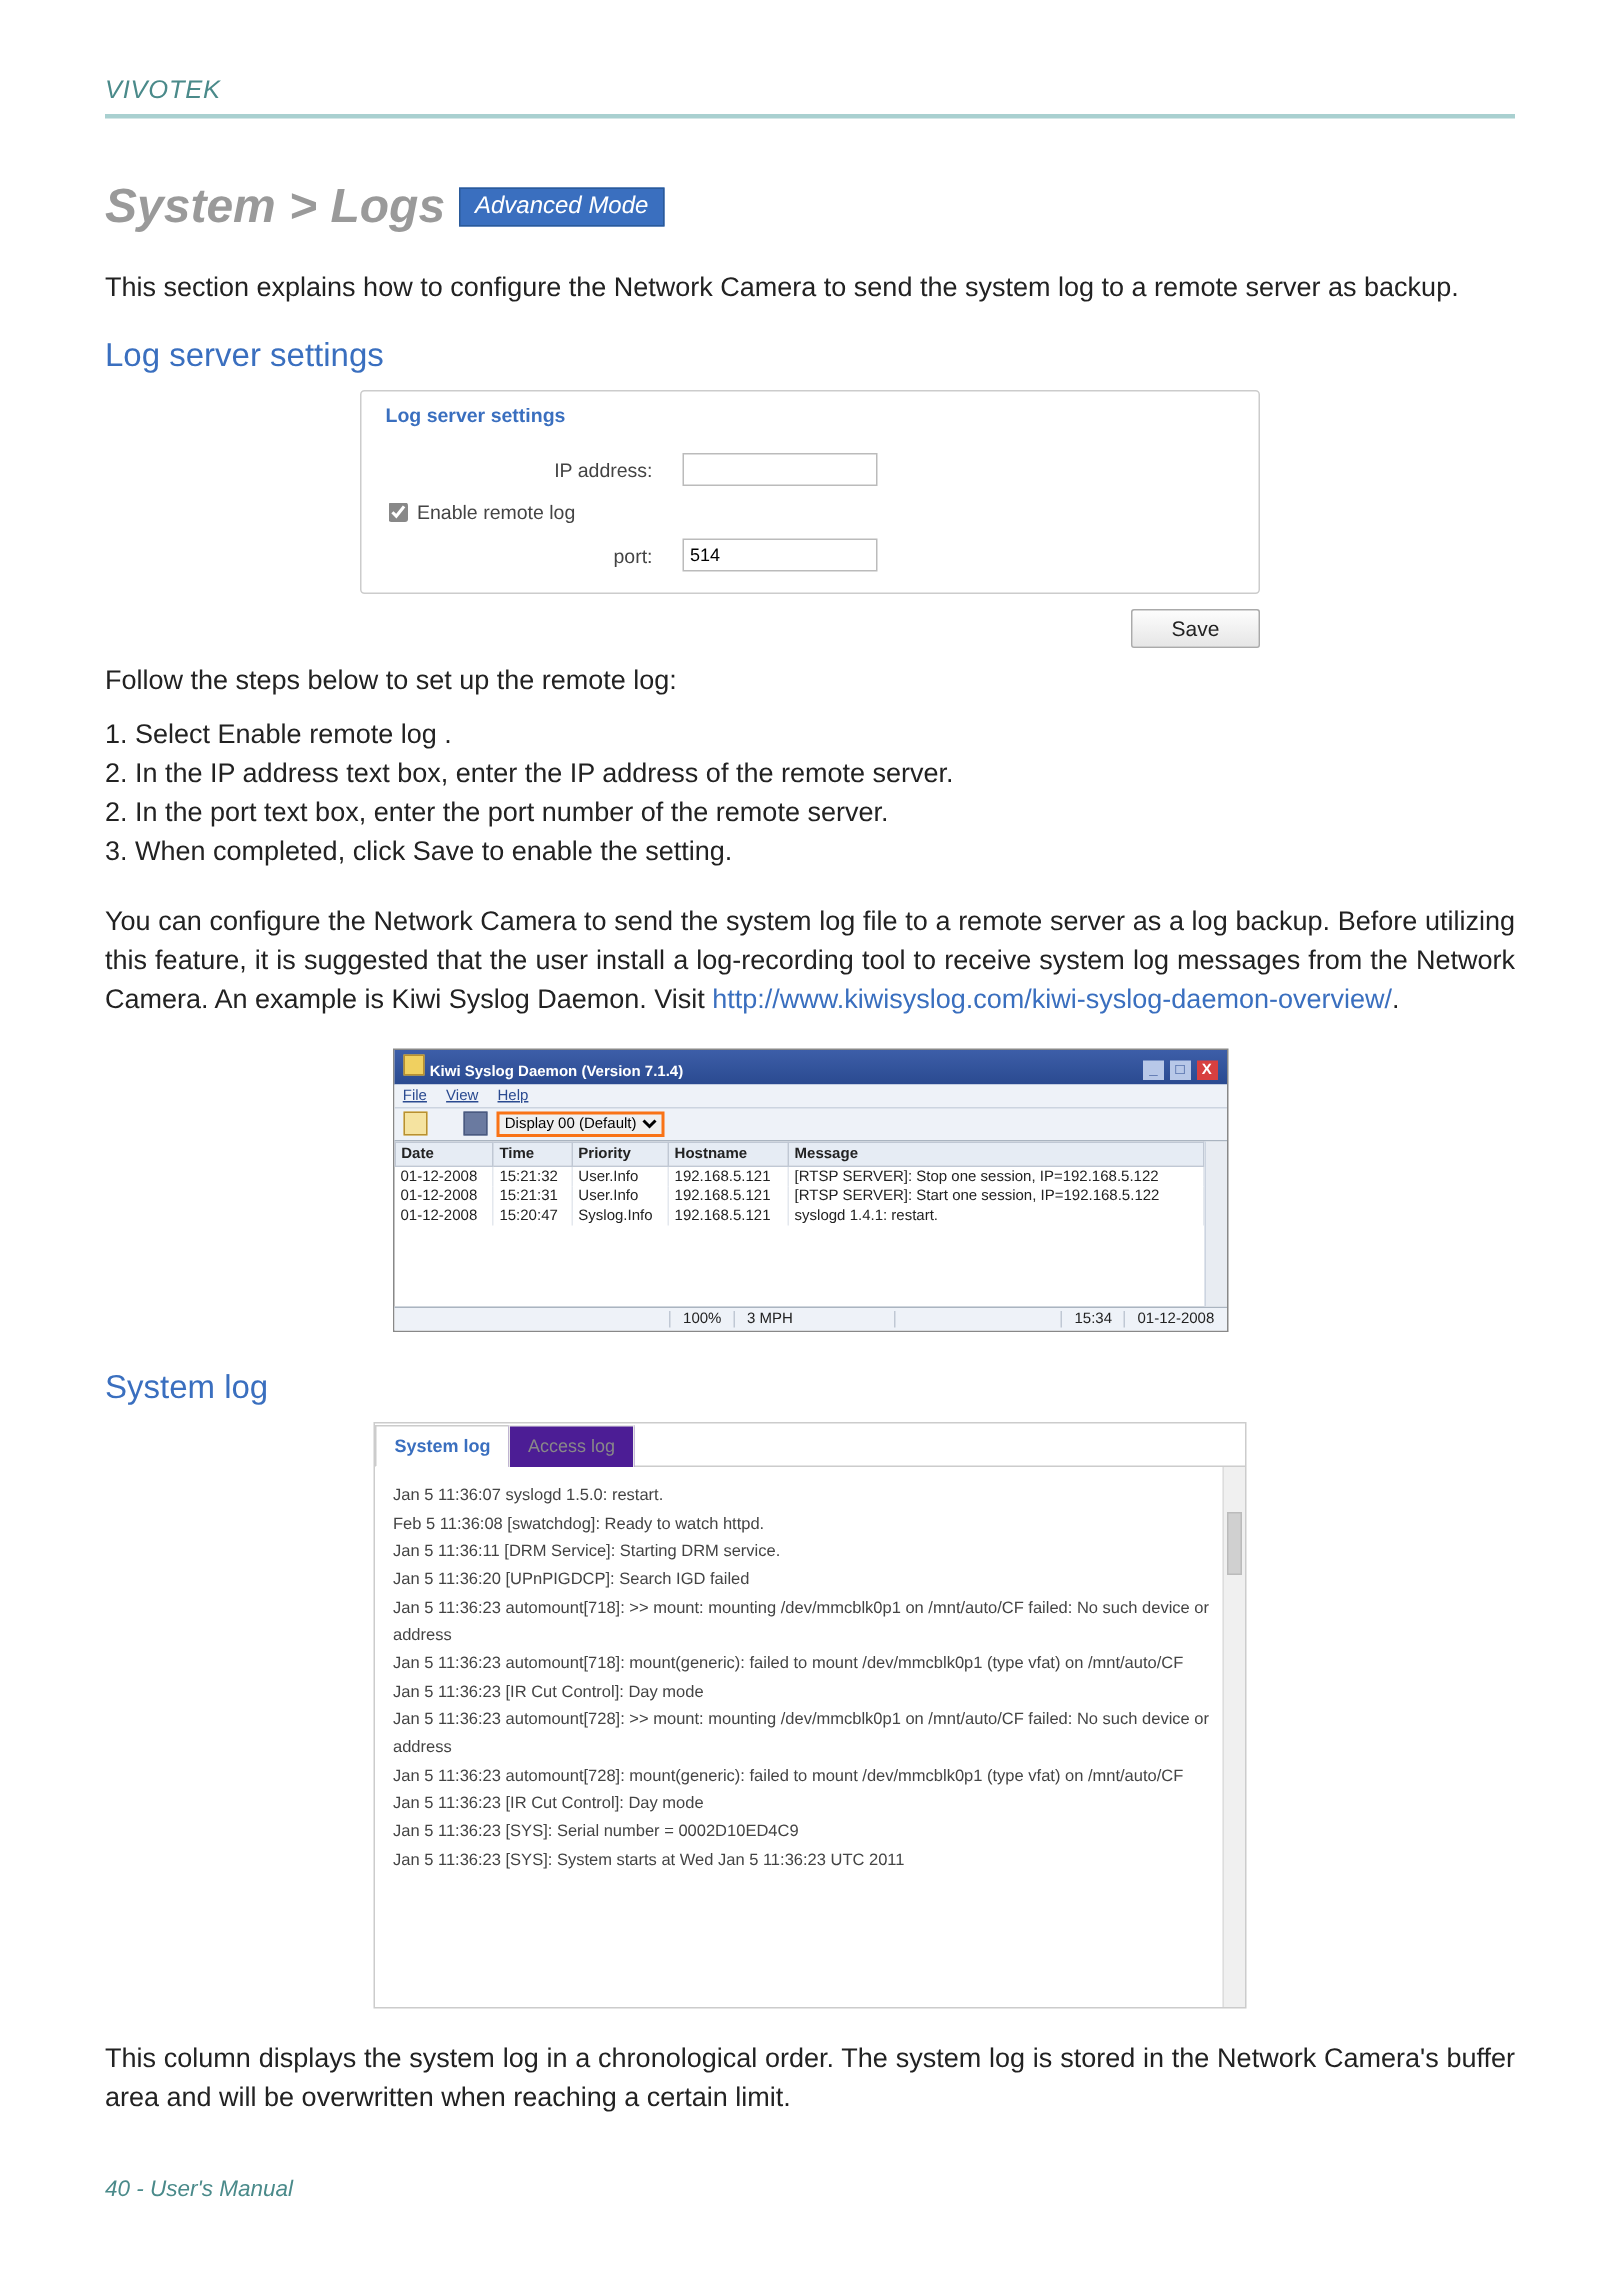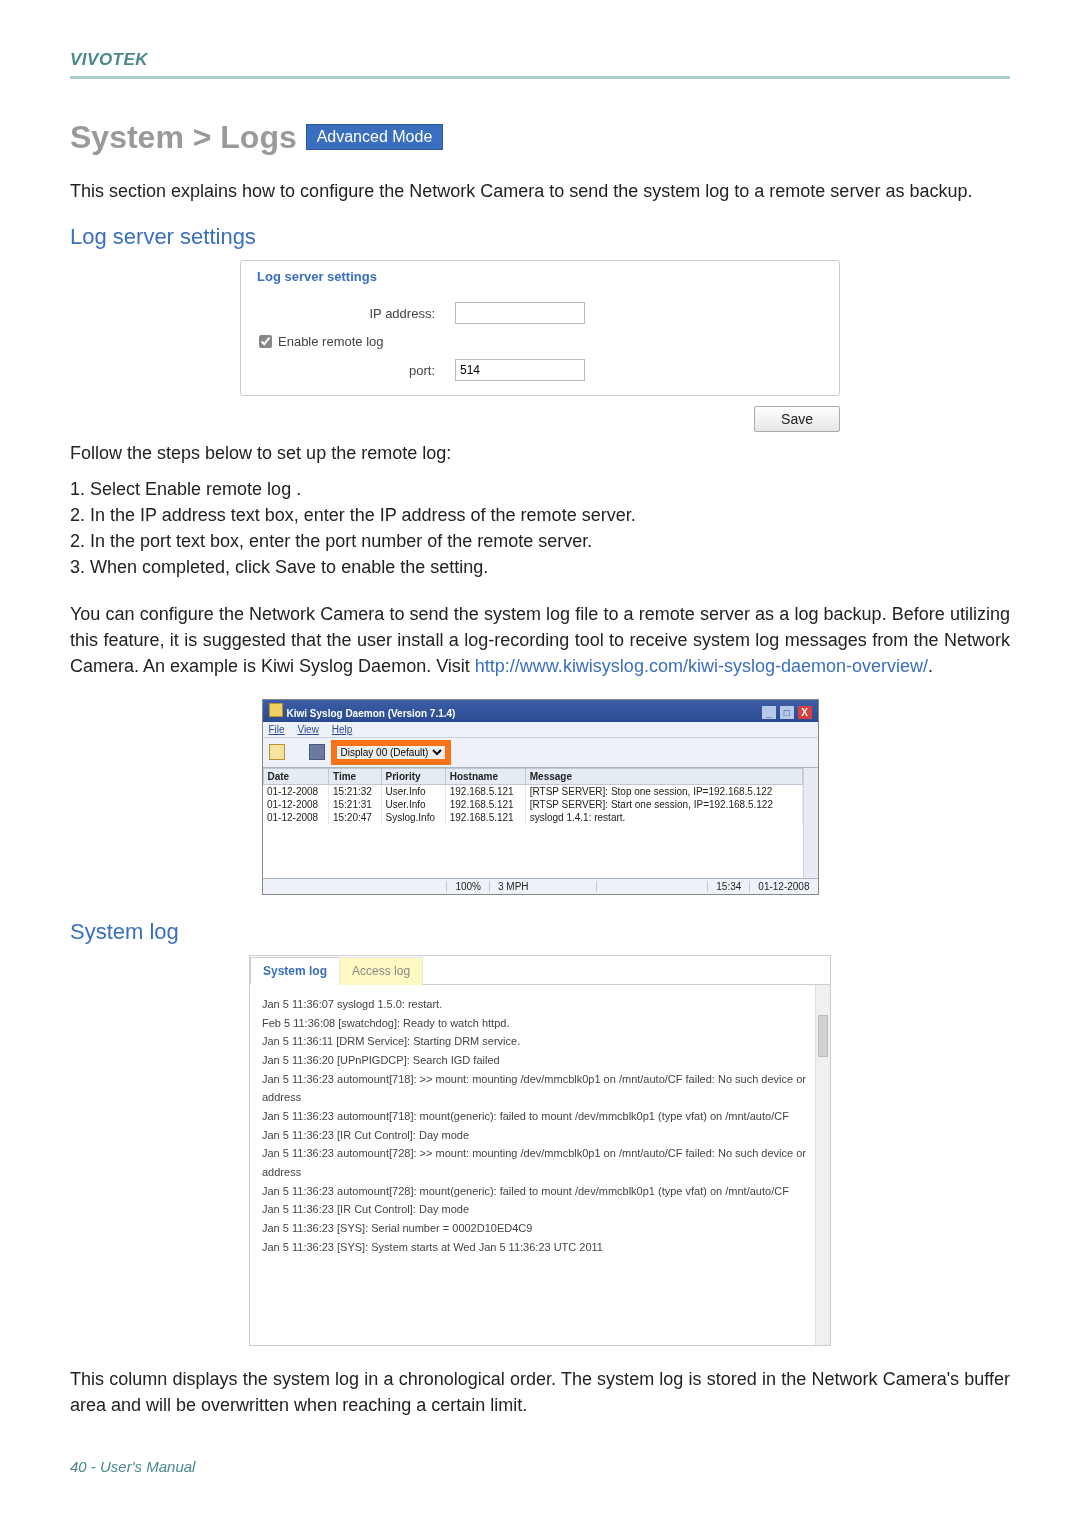--- a/index.html
+++ b/index.html
@@ -8,32 +8,33 @@
     background: #fff;
     color: #222;
     width: 1080px;
   }
   .page {
     padding: 50px 70px 40px 70px;
   }
   .brand {
     color: #4a8a8a;
     font-style: italic;
-    font-weight: bold;
+    font-weight: normal;
     font-size: 17px;
     letter-spacing: 0.5px;
     border-bottom: 3px solid #a9d0d0;
     padding-bottom: 6px;
     margin-bottom: 40px;
   }
   h1.title {
     font-size: 32px;
     font-weight: bold;
     color: #9a9a9a;
     margin: 0 0 22px 0;
+    font-style: italic;
   }
   .badge {
     display: inline-block;
     background: #3a6fbf;
     color: #fff;
     font-size: 16px;
     font-weight: normal;
     padding: 3px 10px;
     vertical-align: 6px;
     border: 1px solid #2a5a9a;
@@ -144,21 +145,21 @@
     background: #eef2f8;
     border-top: 1px solid #ccd4e0;
     border-bottom: 1px solid #aab4c0;
     padding: 2px 6px;
     display: flex;
     align-items: center;
     gap: 6px;
   }
   .win-tool .ico { width:14px;height:14px;background:#f5e3a0;border:1px solid #b89030;position:relative;}
   .win-tool .ico2 { width:14px;height:14px;background:#6a7aa0;border:1px solid #4a5a80;}
-  .win-tool select { font-size:10px; border:6px solid #f97316; }
+  .win-tool select { font-size:10px; border:2px solid #f97316; }
   .win-table {
     width: 100%;
     border-collapse: collapse;
     font-size: 10px;
   }
   .win-table th {
     background: #e6ecf4;
     border: 1px solid #c0c8d4;
     padding: 2px 4px;
     font-weight: bold;
@@ -201,21 +202,21 @@
     position: relative;
   }
   .log-tabs {
     display: flex;
     border-bottom: 1px solid #ccc;
   }
   .log-tab {
     padding: 6px 12px;
     font-size: 12px;
     color: #888;
-    background: #fef9c3;
+    background: #4c1d95;
     border: 1px solid #e7e7e7;
     border-bottom: none;
     margin-right: -1px;
     position: relative;
     top: 1px;
   }
   .log-tab.active {
     color: #3a6fbf;
     background: #fff;
     border-color: #ccc;

